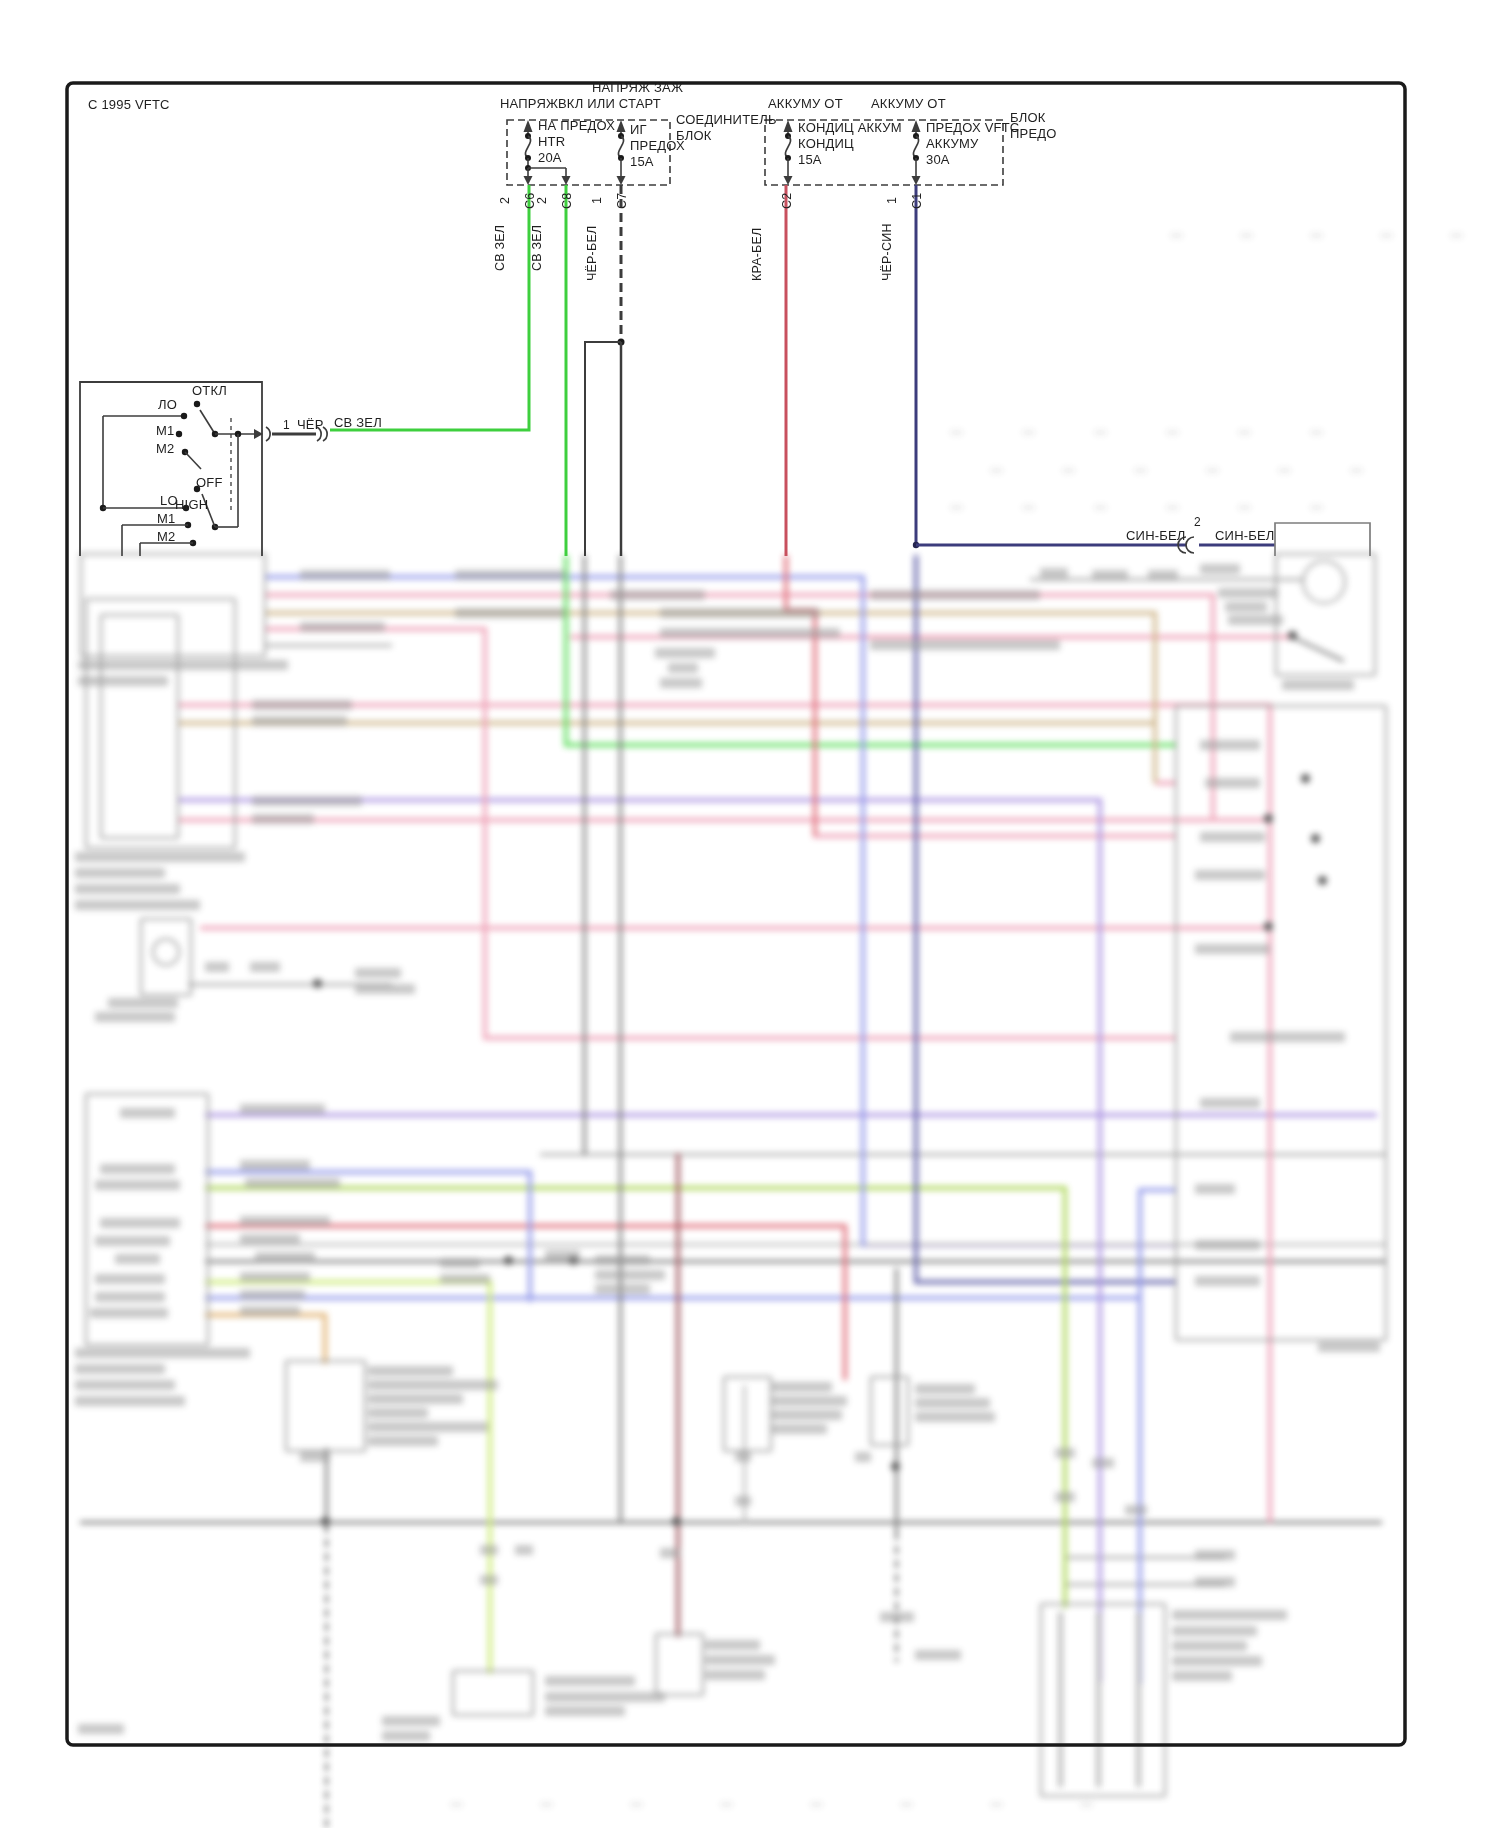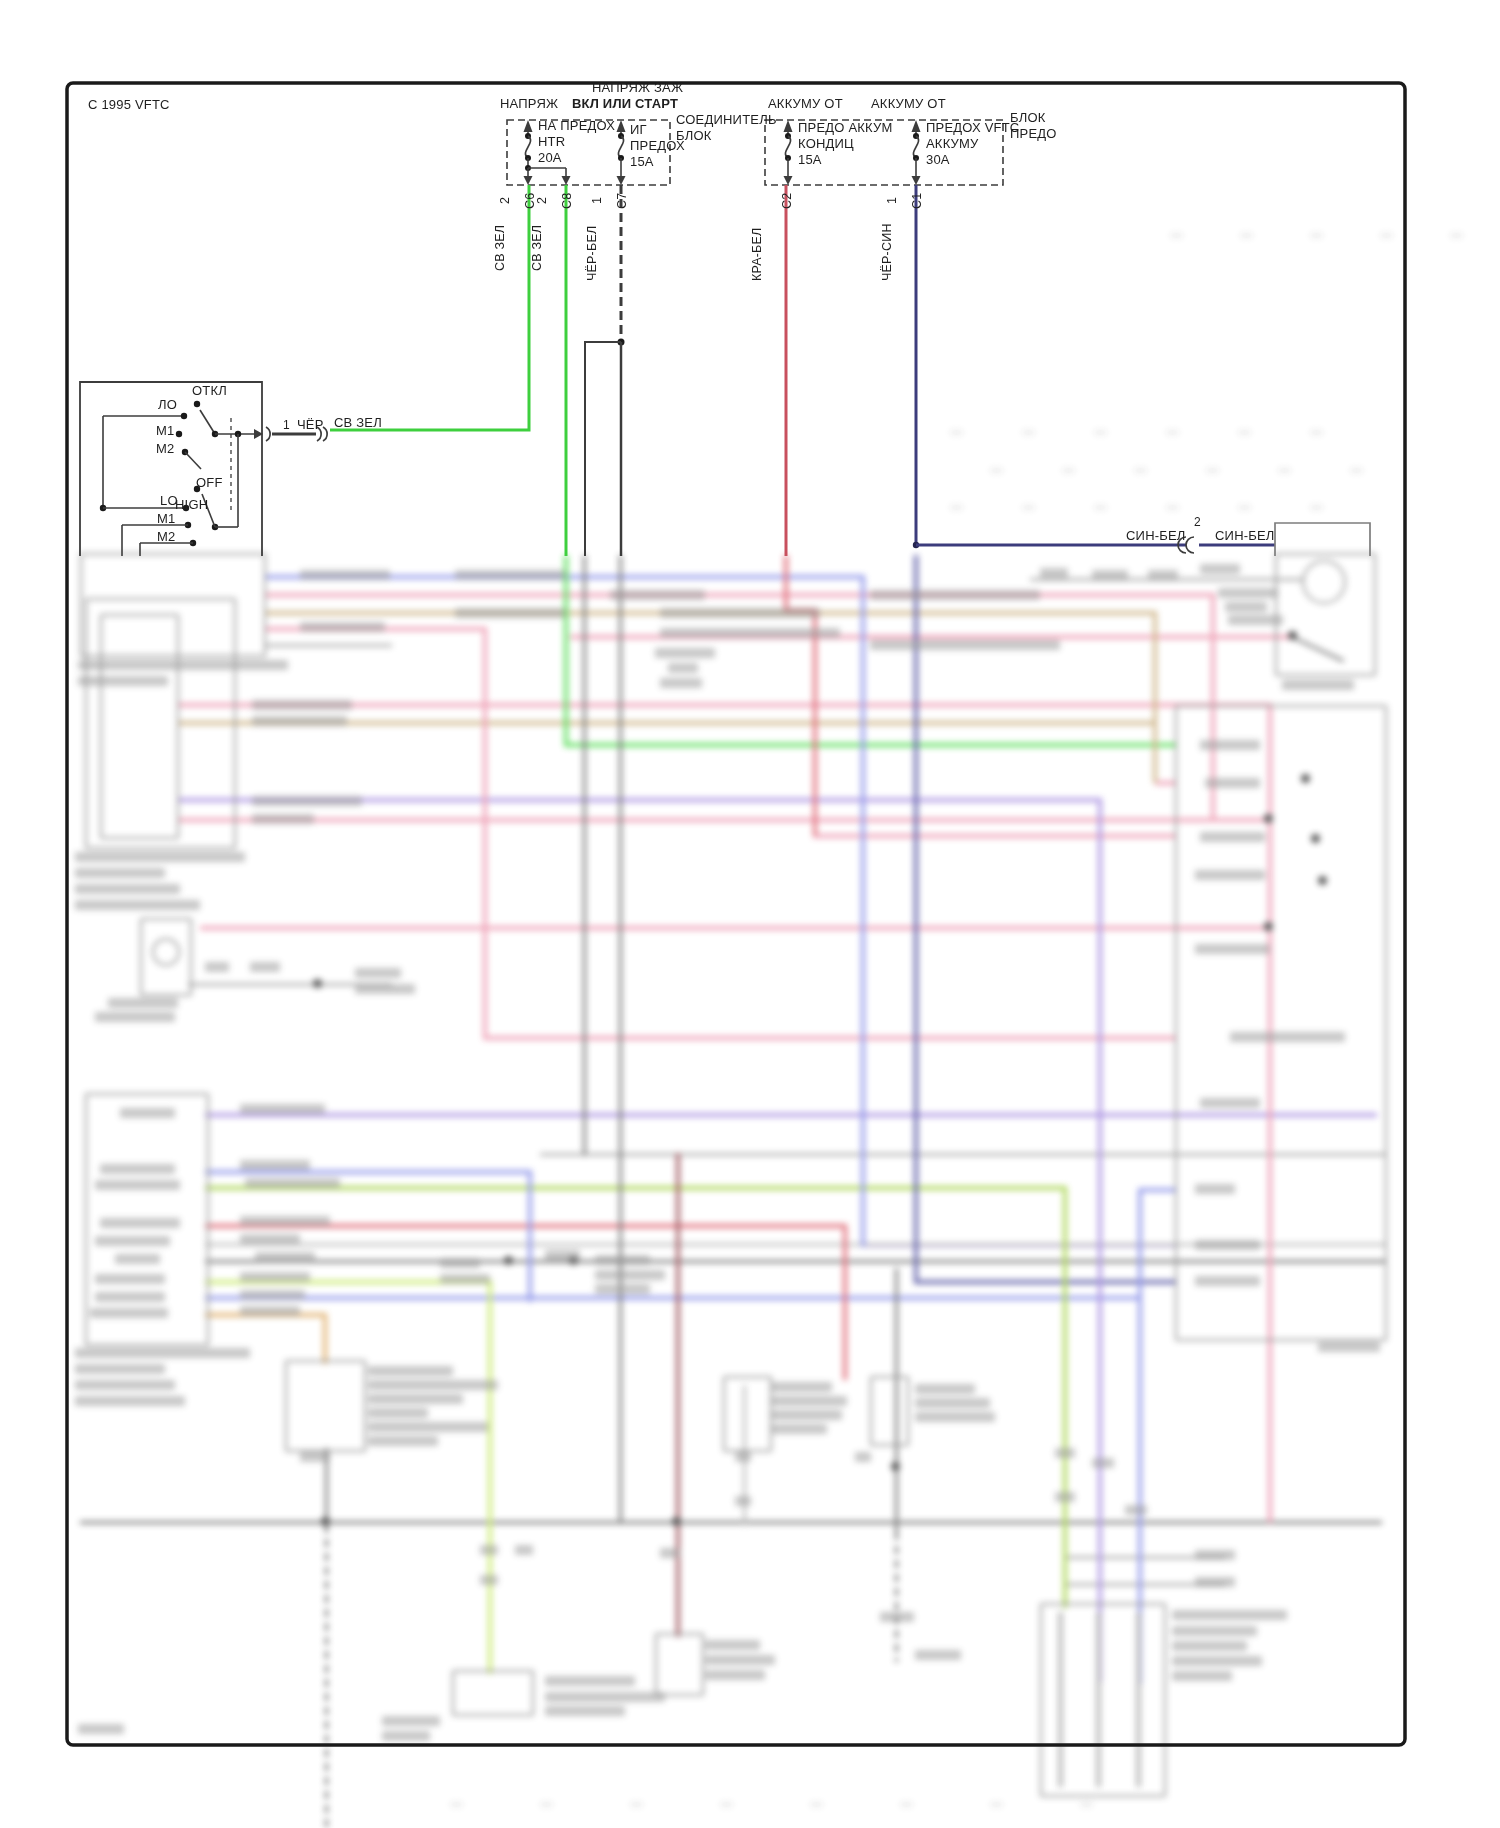--- a/index.html
+++ b/index.html
@@ -363,35 +363,35 @@
     <polygon points="254,429 254,439 263,434" fill="var(--line)"></polygon>
     <path d="M266,427 a8,8 0 0 1 0,14" fill="none" stroke="var(--line)" stroke-width="1.7"></path>
     <line x1="272" y1="434" x2="316" y2="434" stroke="var(--line)" stroke-width="3"></line>
     <path d="M317,427 a8,8 0 0 1 0,14 M323,427 a8,8 0 0 1 0,14" fill="none" stroke="var(--line)" stroke-width="1.7"></path>
   </svg>
 
   <div class="lbl" style="left:88px;top:98px;">C 1995 VFTC</div>
 
   <div class="lbl" style="left:500px;top:97px;">НАПРЯЖ</div>
   <div class="lbl" style="left:592px;top:81px;">НАПРЯЖ ЗАЖ</div>
-  <div class="lbl" style="left:572px;top:97px;font-weight:bold;">ВКЛ ИЛИ СТАРТ</div>
+  <div class="lbl" style="left:558px;top:97px;">ВКЛ ИЛИ СТАРТ</div>
   <div class="lbl" style="left:768px;top:97px;">АККУМУ ОТ</div>
   <div class="lbl" style="left:871px;top:97px;">АККУМУ ОТ</div>
   <div class="lbl" style="left:676px;top:113px;">СОЕДИНИТЕЛЬ</div>
   <div class="lbl" style="left:676px;top:129px;">БЛОК</div>
   <div class="lbl" style="left:1010px;top:111px;">БЛОК</div>
   <div class="lbl" style="left:1010px;top:127px;">ПРЕДО</div>
 
   <div class="lbl" style="left:538px;top:119px;">НА ПРЕДОХ</div>
   <div class="lbl" style="left:538px;top:135px;">HTR</div>
   <div class="lbl" style="left:538px;top:151px;">20A</div>
   <div class="lbl" style="left:630px;top:123px;">ИГ</div>
   <div class="lbl" style="left:630px;top:139px;">ПРЕДОХ</div>
   <div class="lbl" style="left:630px;top:155px;">15A</div>
-  <div class="lbl" style="left:798px;top:121px;">ПРЕДО АККУМ</div>
+  <div class="lbl" style="left:798px;top:121px;">КОНДИЦ АККУМ</div>
   <div class="lbl" style="left:798px;top:137px;">КОНДИЦ</div>
   <div class="lbl" style="left:798px;top:153px;">15A</div>
   <div class="lbl" style="left:926px;top:121px;">ПРЕДОХ VFTC</div>
   <div class="lbl" style="left:926px;top:137px;">АККУМУ</div>
   <div class="lbl" style="left:926px;top:153px;">30A</div>
 
   <div class="lbl rot" style="left:512px;top:191px;">2</div>
   <div class="lbl rot" style="left:537px;top:196px;">С6</div>
   <div class="lbl rot" style="left:507px;top:258px;">СВ ЗЕЛ</div>
   <div class="lbl rot" style="left:549px;top:191px;">2</div>

